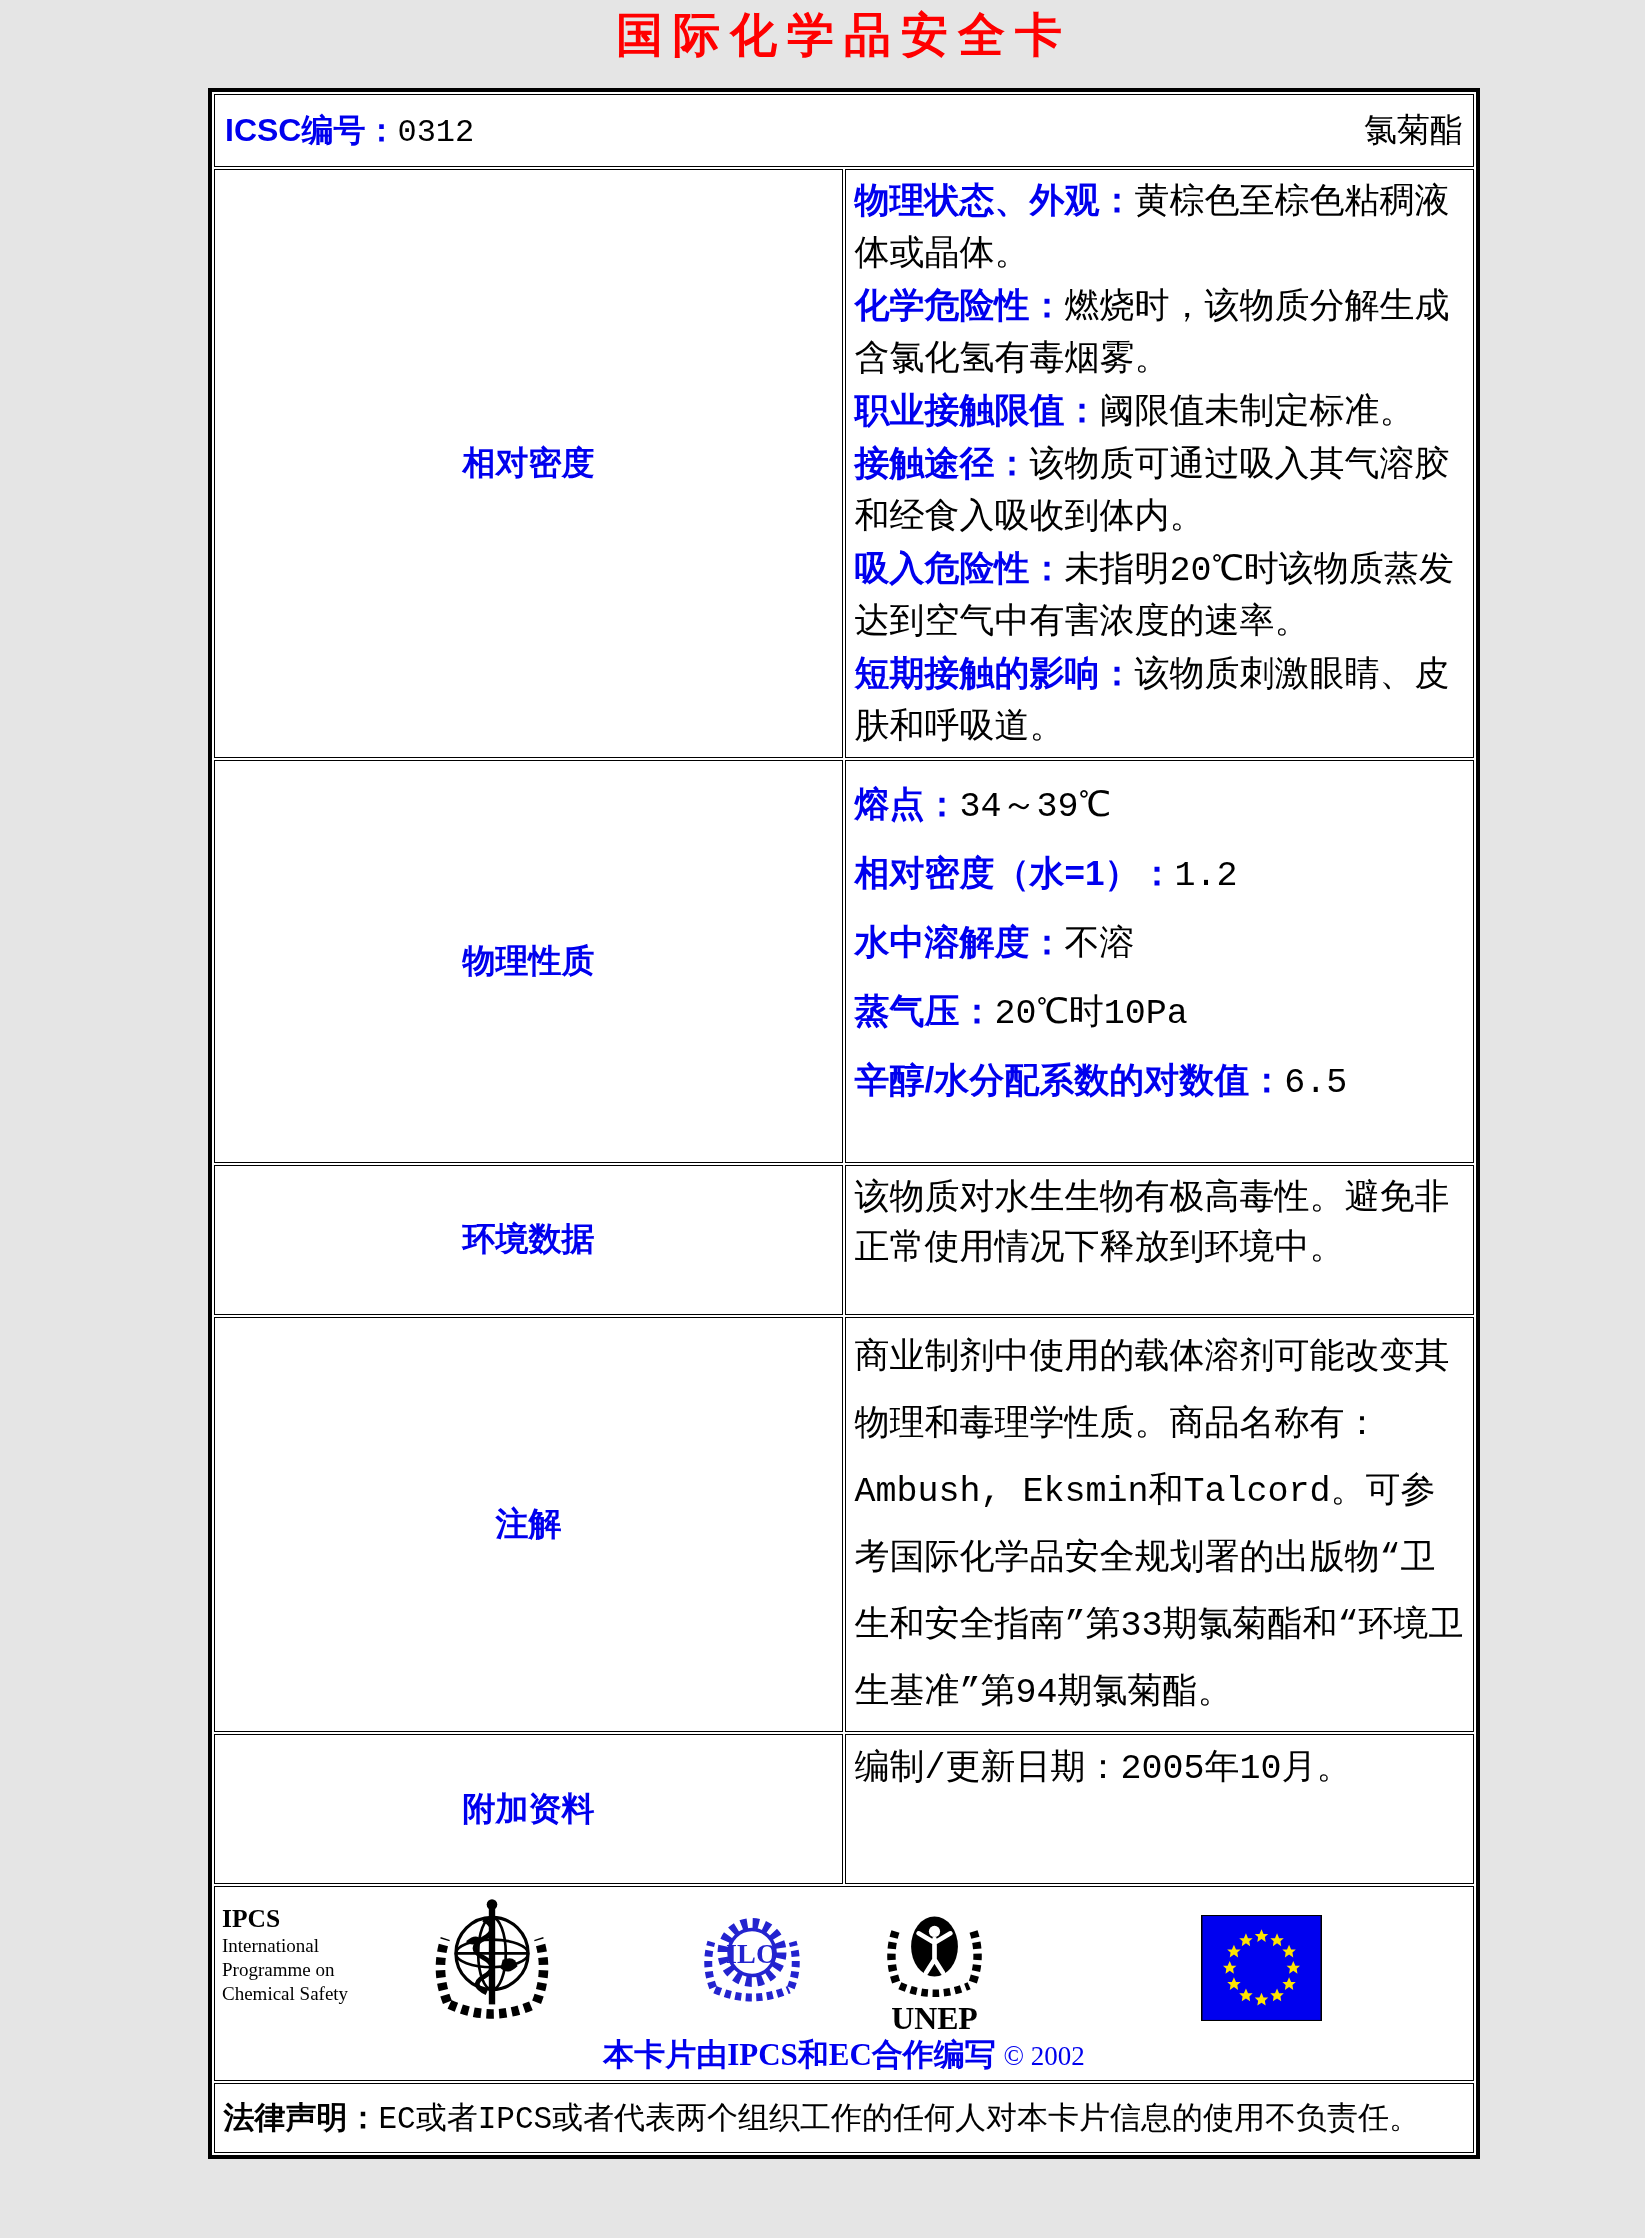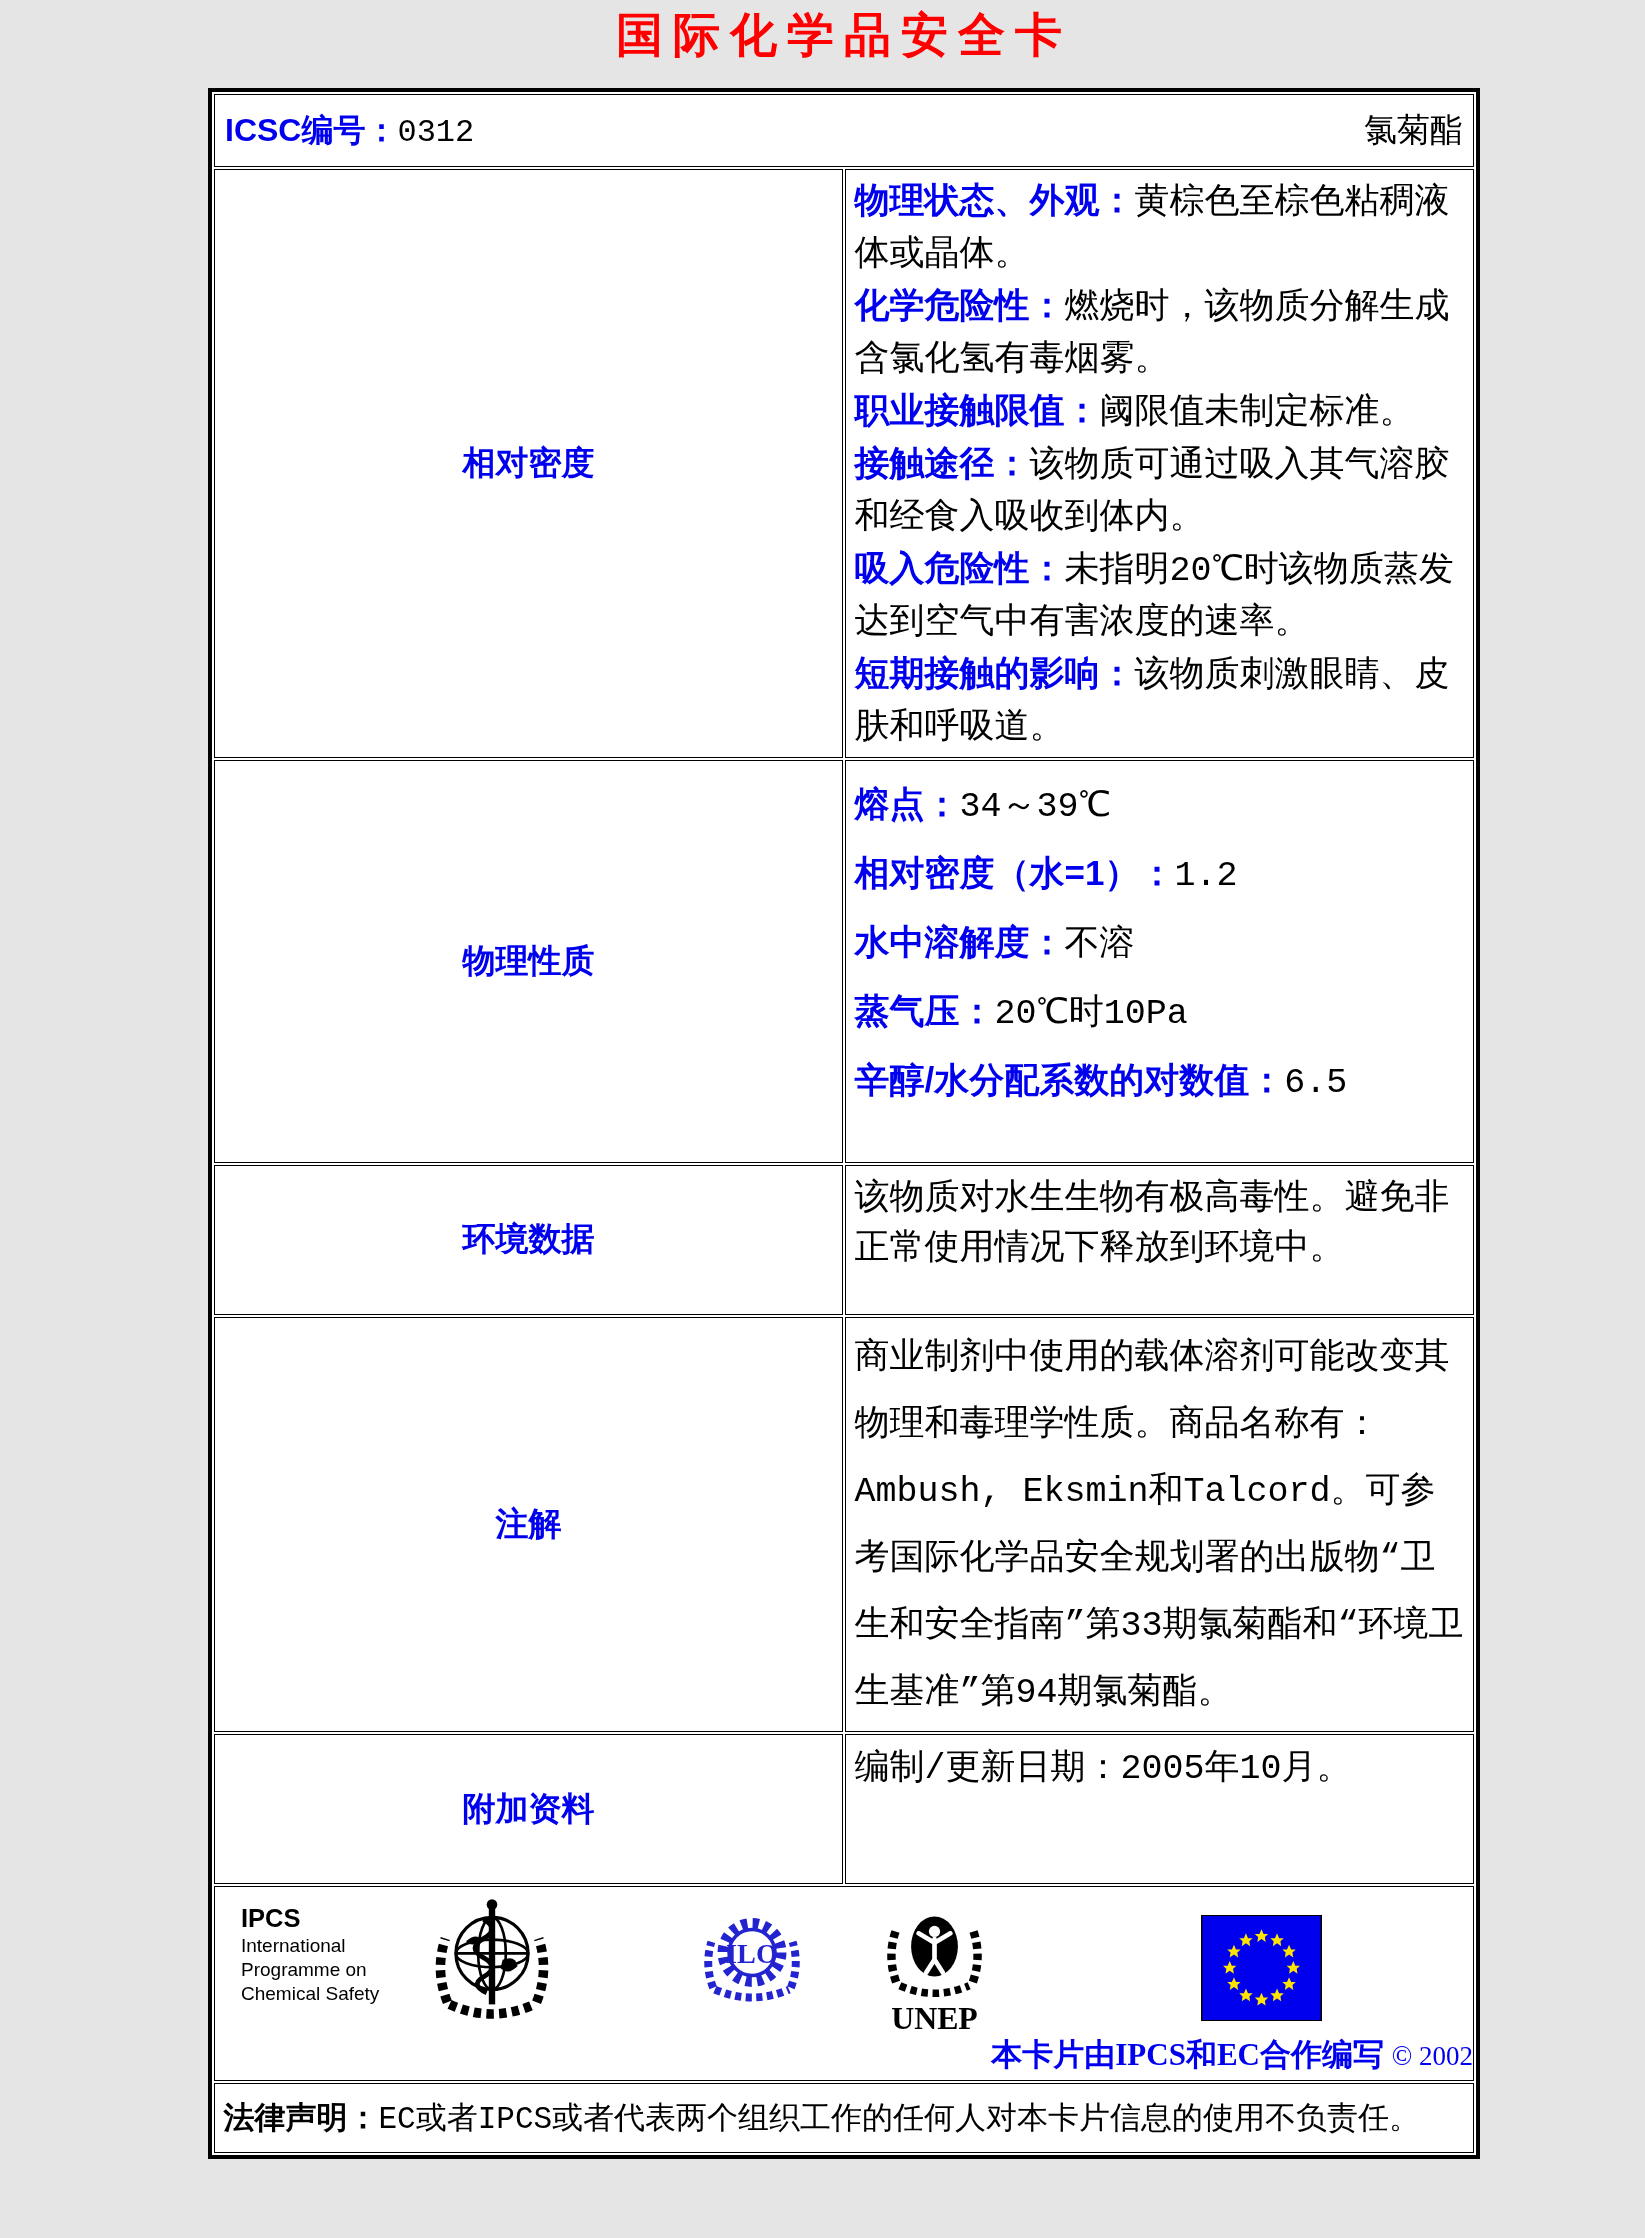--- a/index.html
+++ b/index.html
@@ -19,30 +19,30 @@
   .phys .line{line-height:65px;}
   .plain{line-height:50px;}
   .lbl{color:#0000ee;font-family:"Liberation Sans","DejaVu Sans",sans-serif;font-weight:bold;text-align:center;}
   .val{color:#000;font-family:Liberation Mono, monospace;}
   td.header-cell{height:71px;vertical-align:middle;padding:0 10px;font-size:32px;}
   .header-flex{display:flex;justify-content:space-between;align-items:center;}
   .chem-name{font-size:33px;color:#000;}
   .notes-text{line-height:67px;}
   
   td.footer-cell{position:relative;height:193px;padding:0;}
-  .ipcs-block{position:absolute;left:26px;top:15.6px;
-        font-family:Liberation Sans, sans-serif;color:#000;}
+  .ipcs-block{position:absolute;left:7px;top:15.6px;
+        font-family:Liberation Serif, serif;color:#000;}
   .ipcs-acronym{font-size:25.5px;font-weight:bold;line-height:31px;}
   .ipcs-line{font-size:19px;line-height:24px;}
   .logo{position:absolute;}
   .who-logo{left:213px;top:7px;width:128px;height:138px;}
   .ilo-logo{left:484px;top:15.6px;width:106px;height:113px;}
   .unep-logo{left:668px;top:10px;width:103px;height:142px;}
   .eu-flag{left:986px;top:28px;width:121px;height:106px;}
-  .footer-caption{position:absolute;left:0;bottom:4.3px;width:100%;text-align:right;
+  .footer-caption{position:absolute;left:0;bottom:4.3px;width:100%;text-align:center;
         color:#0000ee;font-weight:bold;font-size:31px;
         font-family:"Liberation Serif","DejaVu Serif",serif;}
   .footer-caption .copy{font-size:27px;font-weight:normal;}
   
   td.legal-cell{height:68px;vertical-align:middle;padding:0 8.5px;font-size:31px;}
   .legal-lbl{font-family:"Liberation Sans","DejaVu Sans",sans-serif;font-weight:bold;color:#000;}
 </style>
 </head>
 <body>
 

